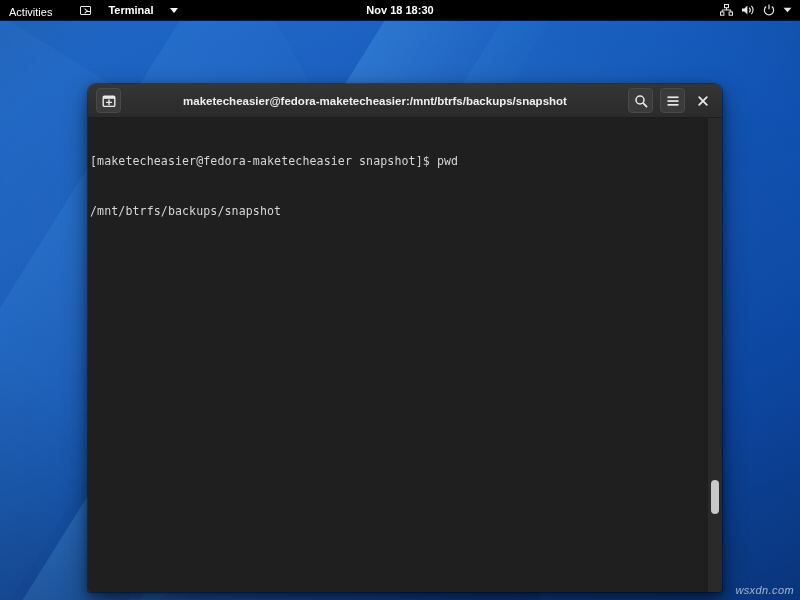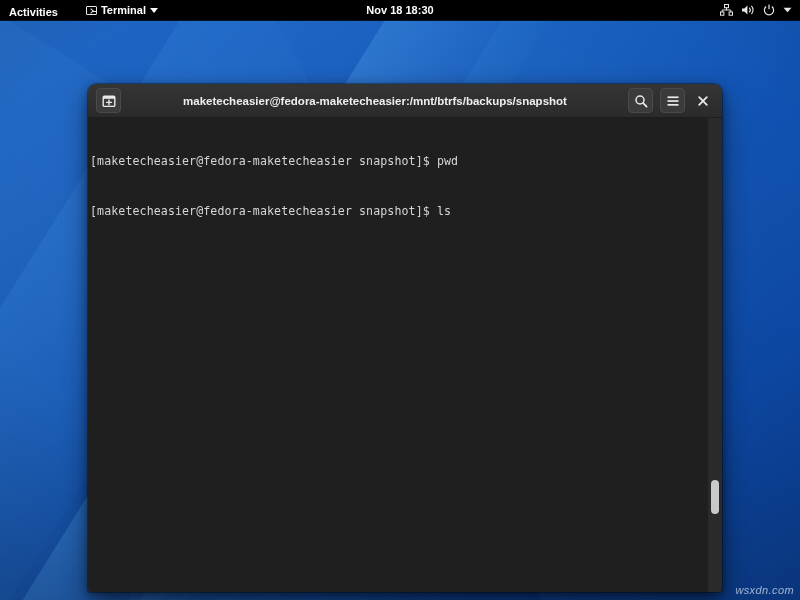--- a/index.html
+++ b/index.html
@@ -97,29 +97,29 @@
     align-items: center;
     color: #ffffff;
     font-size: 11px;
     z-index: 30;
     box-shadow: 0 1px 0 rgba(0,0,0,0.8);
   }
   #activities {
     padding: 0 9px;
     height: 16px;
     line-height: 20px;
-    font-weight: bold;
+    font-weight: normal;
     font-size: 11px;
     color: #ffffff;
     cursor: pointer;
   }
   #app-menu {
     display: flex;
     align-items: center;
-    gap: 4px;
+    gap: 17px;
     height: 20px;
     padding: 0 7px;
     margin-left: 12px;
     cursor: pointer;
   }
   #app-menu .app-label {
     font-weight: bold;
     font-size: 11px;
     color: #ffffff;
   }
@@ -386,21 +386,21 @@
           <svg width="12" height="12" viewBox="0 0 12 12">
             <path d="M2.2 2.2 L9.8 9.8 M9.8 2.2 L2.2 9.8" stroke="#e9e9e9" stroke-width="1.8" stroke-linecap="round"></path>
           </svg>
         </div>
       </div>
     </div>
 
     <div id="term-body">
       <div id="term-text">
         <span class="line">[maketecheasier@fedora-maketecheasier snapshot]$ pwd</span>
-        <span class="line">[maketecheasier@fedora-maketecheasier snapshot]$ ls</span>
+        <span class="line">/mnt/btrfs/backups/snapshot</span>
       </div>
 
       <div id="term-scrollbar">
         <div id="term-scroll-thumb"></div>
       </div>
     </div>
 
   </div>
 
   <div id="watermark">wsxdn.com</div>

